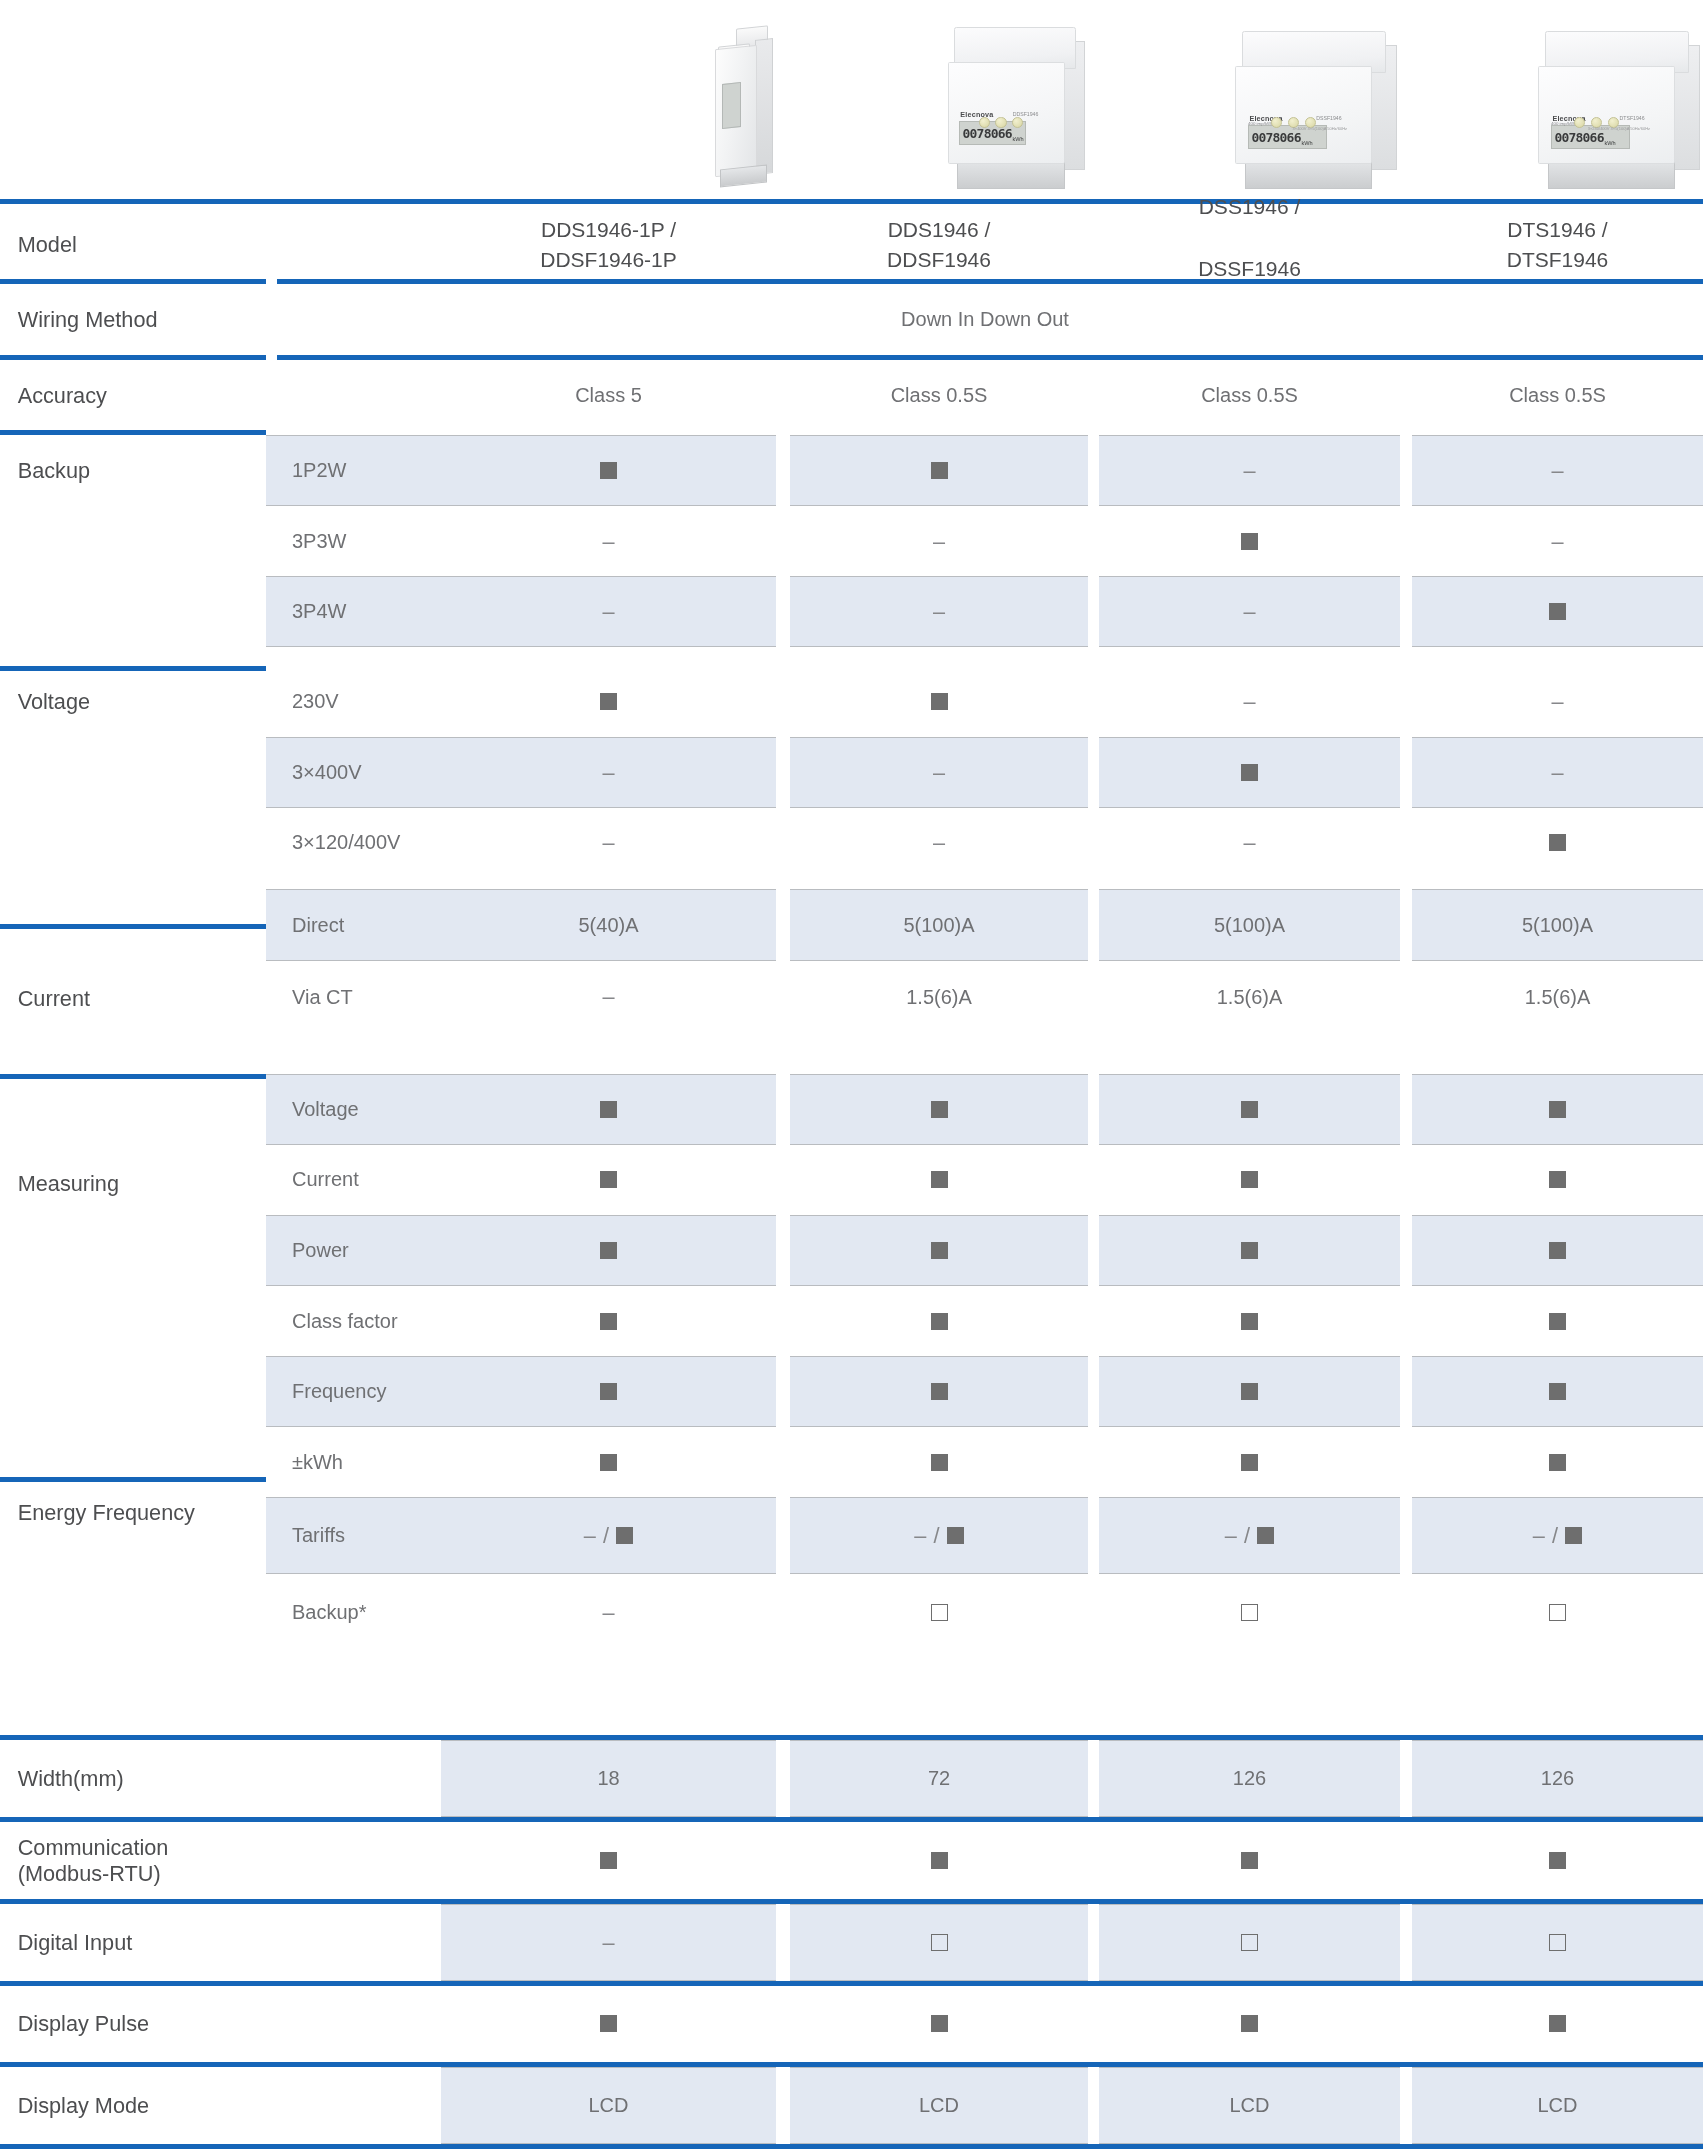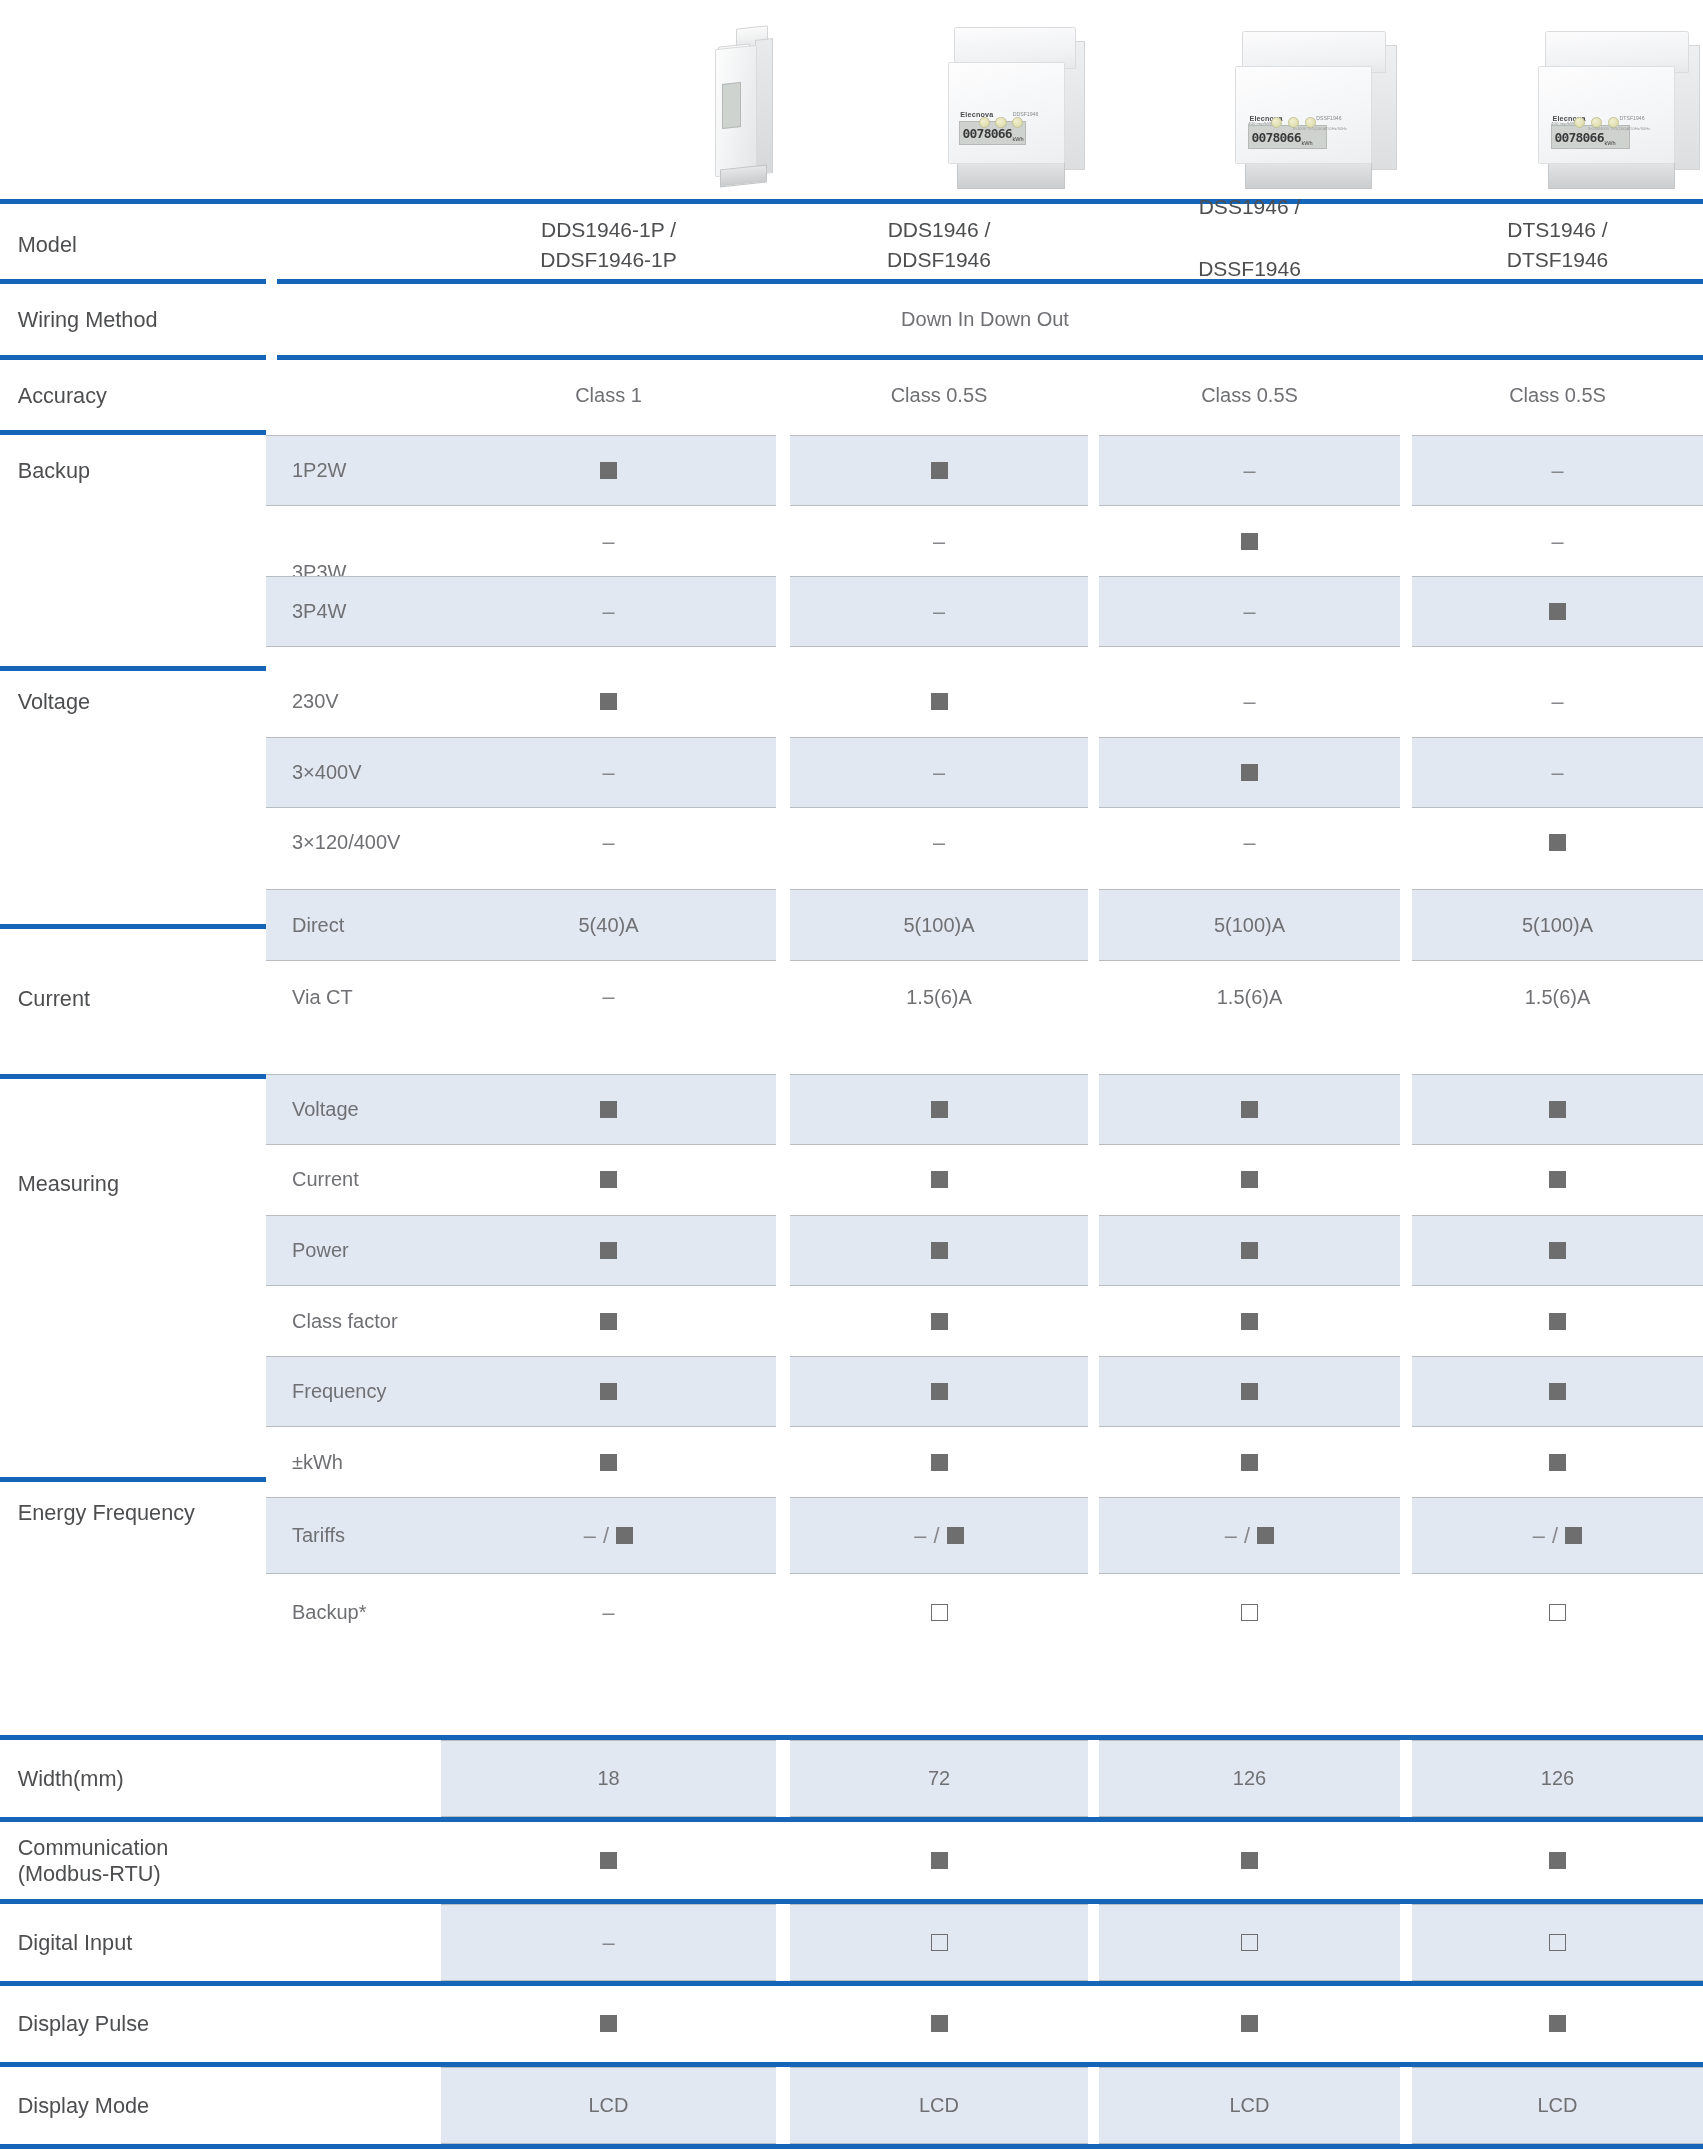--- a/index.html
+++ b/index.html
@@ -241,21 +241,21 @@
   <div class="blue-rule" style="left:0;top:279px;width:266px;"></div>
   <div class="blue-rule" style="left:277px;top:279px;width:1427px;"></div>
 
   <div class="group-label" style="top:284px;height:71px;">Wiring Method</div>
   <div class="cell" style="left:266px;top:284px;width:1438px;height:71px;">Down In Down Out</div>
 
   <div class="blue-rule" style="left:0;top:355px;width:266px;"></div>
   <div class="blue-rule" style="left:277px;top:355px;width:1427px;"></div>
 
   <div class="group-label" style="top:360px;height:71px;">Accuracy</div>
-  <div class="cell" style="left:441px;top:360px;width:335px;height:71px;">Class 1</div>
+  <div class="cell" style="left:441px;top:360px;width:335px;height:71px;">Class 5</div>
   <div class="cell" style="left:790px;top:360px;width:298px;height:71px;">Class 0.5S</div>
   <div class="cell" style="left:1099px;top:360px;width:301px;height:71px;">Class 0.5S</div>
   <div class="cell" style="left:1412px;top:360px;width:291px;height:71px;">Class 0.5S</div>
 
   <div class="blue-rule" style="left:0;top:430px;width:266px;"></div>
 
   <div class="group-label" style="top:435px;height:71px;">Backup</div>
   <div class="group-label" style="top:666px;height:71px;">Voltage</div>
   <div class="group-label" style="top:963px;height:71px;">Current</div>
   <div class="group-label" style="top:1148px;height:71px;">Measuring</div>
@@ -279,21 +279,21 @@
       </div>
       <div class="cell" style="left: 790px; top: 435px; width: 298px; height: 71px;">
         <span class="mk-filled"></span>
       </div>
       <div class="cell" style="left: 1099px; top: 435px; width: 301px; height: 71px;">
         <span class="mk-dash">–</span>
       </div>
       <div class="cell" style="left: 1412px; top: 435px; width: 291px; height: 71px;">
         <span class="mk-dash">–</span>
       </div>
-      <div class="sublabel" style="top: 506px; height: 71px; margin-top: 31px;">3P3W</div>
+      <div class="sublabel" style="top: 506px; height: 71px;">3P3W</div>
       <div class="cell" style="left: 441px; top: 506px; width: 335px; height: 71px;">
         <span class="mk-dash">–</span>
       </div>
       <div class="cell" style="left: 790px; top: 506px; width: 298px; height: 71px;">
         <span class="mk-dash">–</span>
       </div>
       <div class="cell" style="left: 1099px; top: 506px; width: 301px; height: 71px;">
         <span class="mk-filled"></span>
       </div>
       <div class="cell" style="left: 1412px; top: 506px; width: 291px; height: 71px;">

